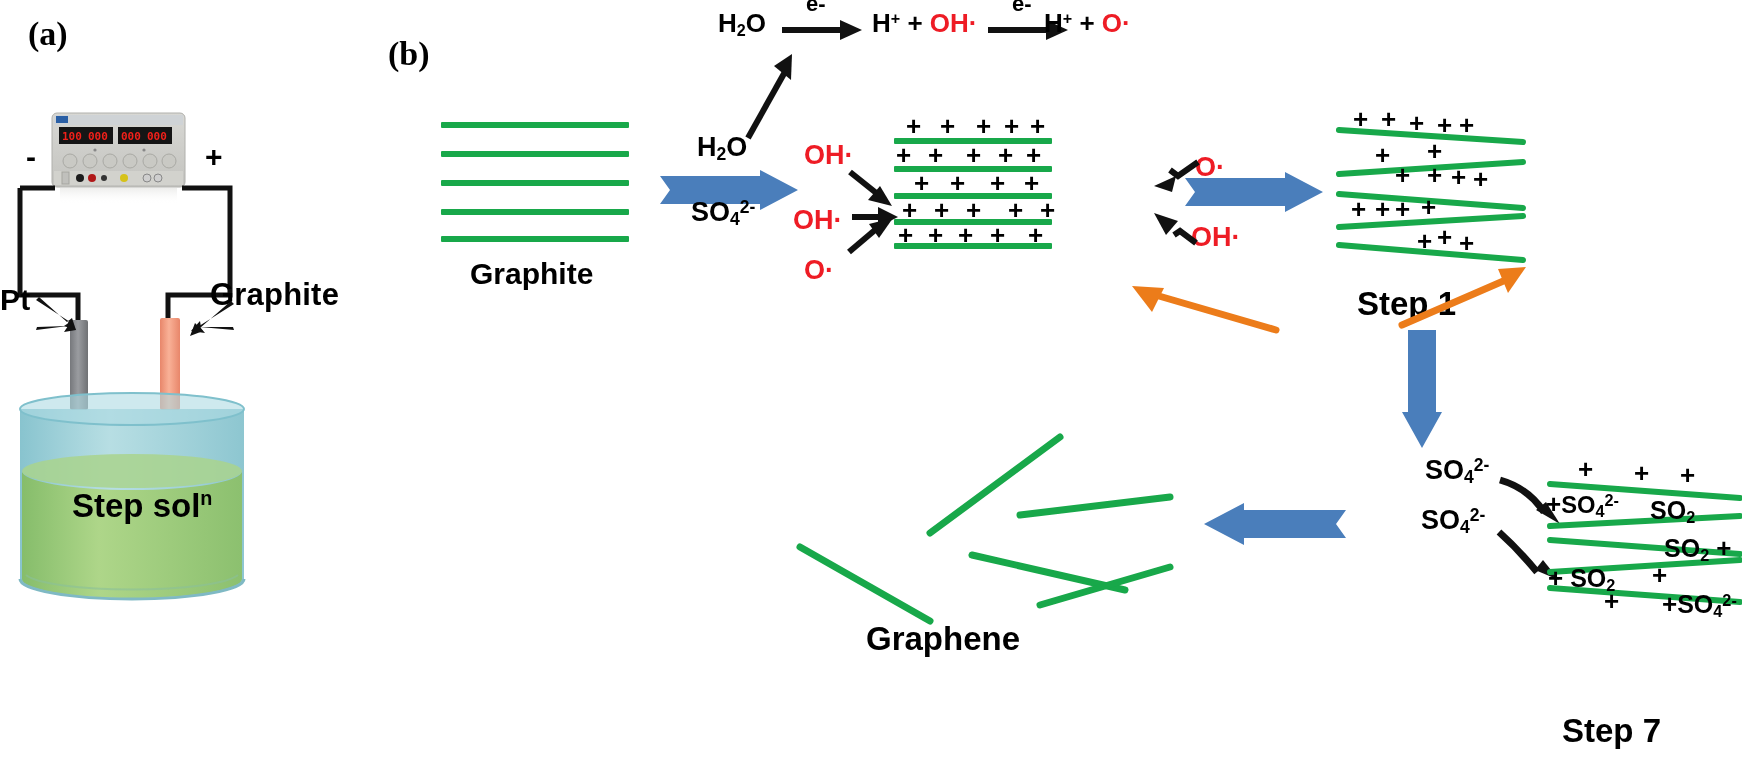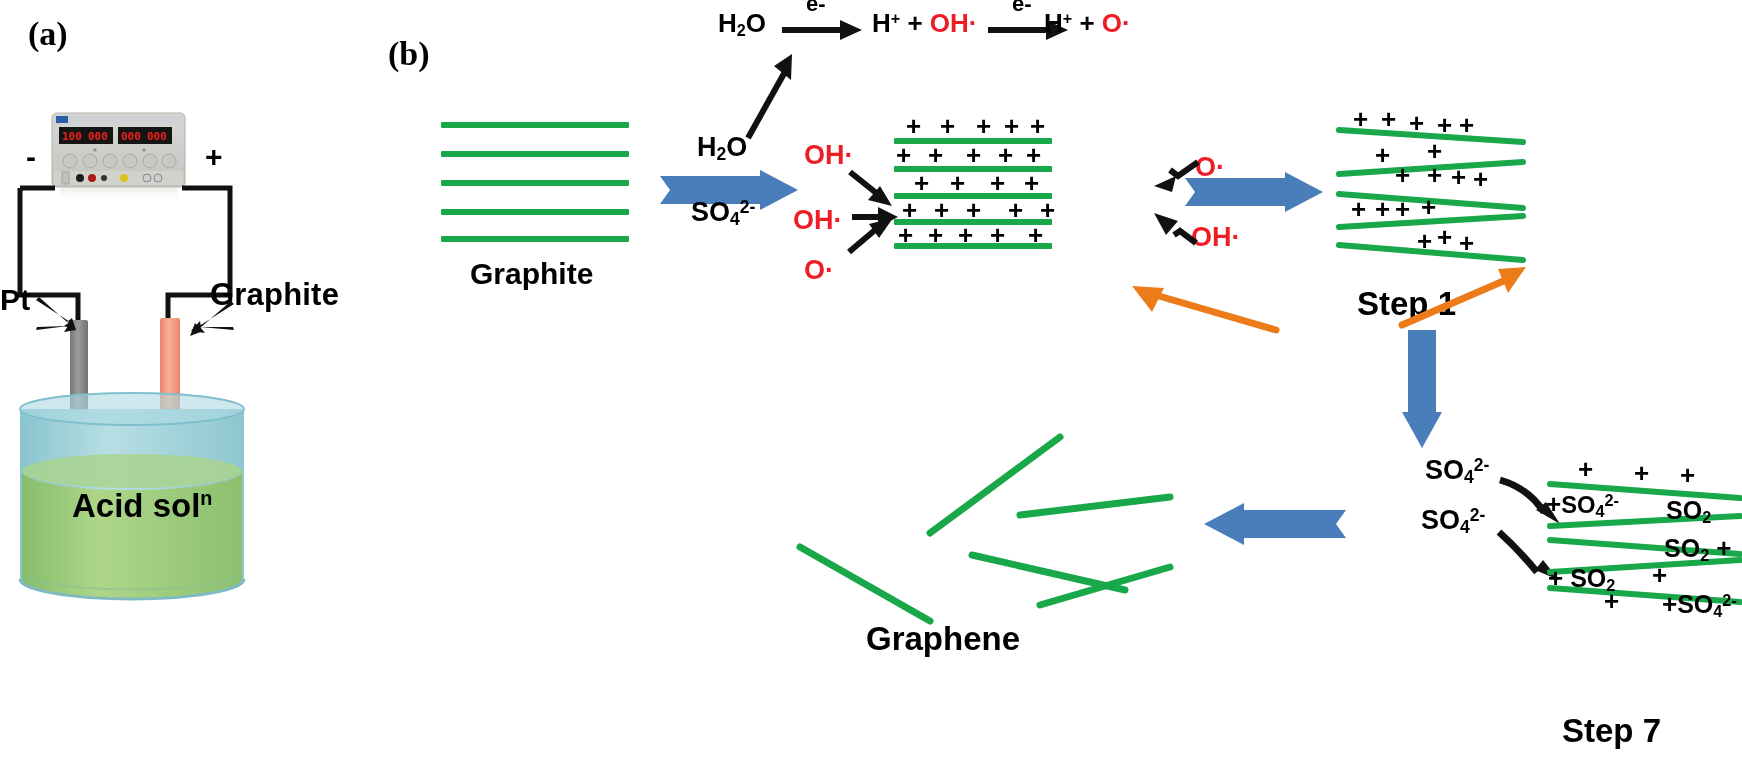--- a/index.html
+++ b/index.html
@@ -122,21 +122,21 @@
     </defs>
     <path d="M8 16 L8 186 A112 20 0 0 0 232 186 L232 16 Z" fill="url(#glassG)"></path>
     <path d="M10 78 L10 186 A110 19 0 0 0 230 186 L230 78 A110 19 0 0 1 10 78 Z" fill="url(#solG)"></path>
     <ellipse cx="120" cy="16" rx="112" ry="16" fill="#aedbe2" fill-opacity=".6" stroke="#7fc0cc" stroke-width="2"></ellipse>
     <ellipse cx="120" cy="78" rx="110" ry="17" fill="#a9d38d" fill-opacity=".85"></ellipse>
     <path d="M8 186 A112 20 0 0 0 232 186" fill="none" stroke="#7fb9c4" stroke-width="3"></path>
     <path d="M14 182 A108 18 0 0 0 226 182" fill="none" stroke="#8bbf9a" stroke-width="2" stroke-opacity=".6"></path>
   </svg>
 </div>
 <div class="abs bold" style="left:72px;top:487px;font-size:33px;">
-  <span>Acid sol</span><sup style="font-size:.6em;">n</sup>
+  <span>Step sol</span><sup style="font-size:.6em;">n</sup>
 </div>
 
 <div class="abs panel-label" style="left:388px;top:35px;">(b)</div>
 
 <div class="abs eqn" style="left:718px;top:8px;">
   <span>H</span><sub>2</sub><span>O</span>
 </div>
 <div class="abs" style="left:782px;top:18px;width:82px;height:24px;">
   <svg width="82" height="24" viewBox="0 0 82 24">
     <path d="M0 12 L62 12" stroke="#111" stroke-width="6"></path>
@@ -353,21 +353,21 @@
       <line x1="2" y1="128" x2="192" y2="142"></line>
     </g>
   </svg>
   <div class="plus abs" style="left:30px;top:-4px;">+</div>
   <div class="plus abs" style="left:86px;top:0px;">+</div>
   <div class="plus abs" style="left:132px;top:2px;">+</div>
 
   <div class="abs chem" style="left:-2px;top:30px;font-size:25px;">
     <span class="plus">+</span><span style="font-size:.95em;">SO</span><sub>4</sub><sup>2-</sup>
   </div>
-  <div class="abs chem" style="left:102px;top:36px;font-size:25px;margin-left:16px;">SO<sub>2</sub></div>
+  <div class="abs chem" style="left:102px;top:36px;font-size:25px;">SO<sub>2</sub></div>
 
   <div class="abs chem" style="left:116px;top:74px;font-size:25px;">SO<sub>2</sub> <span class="plus">+</span></div>
 
   <div class="abs chem" style="left:0px;top:104px;font-size:25px;"><span class="plus">+</span> SO<sub>2</sub></div>
   <div class="plus abs" style="left:104px;top:102px;">+</div>
 
   <div class="plus abs" style="left:56px;top:128px;">+</div>
   <div class="abs chem" style="left:114px;top:130px;font-size:25px;"><span class="plus">+</span>SO<sub>4</sub><sup>2-</sup></div>
 </div>
 

